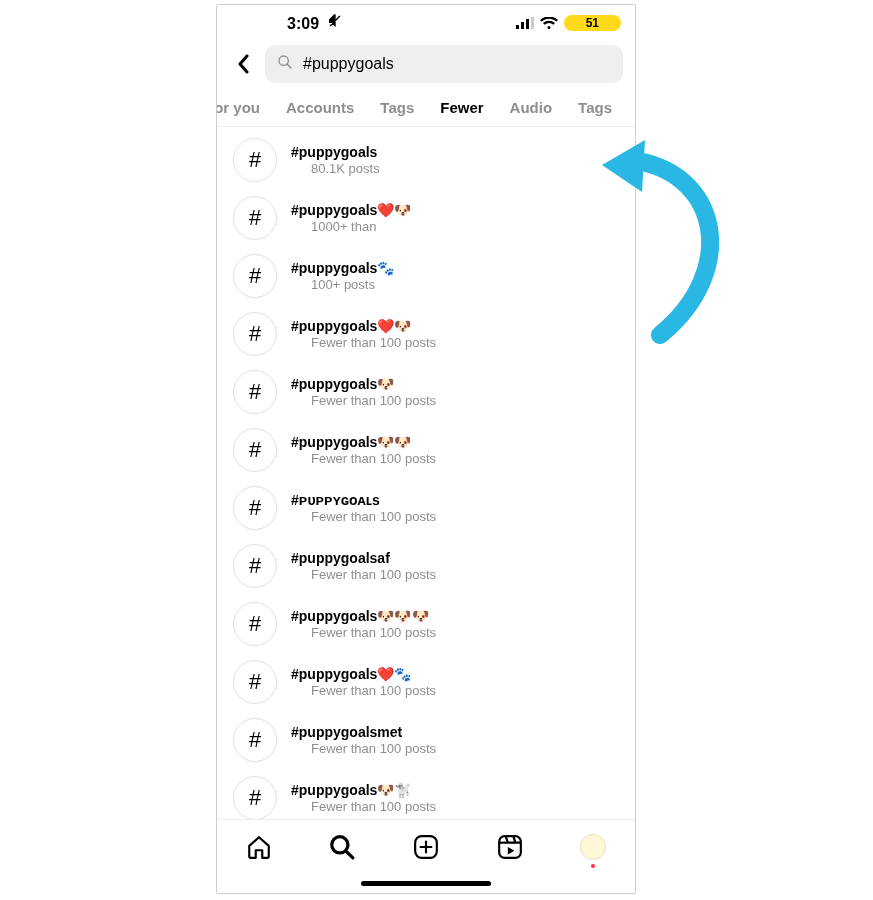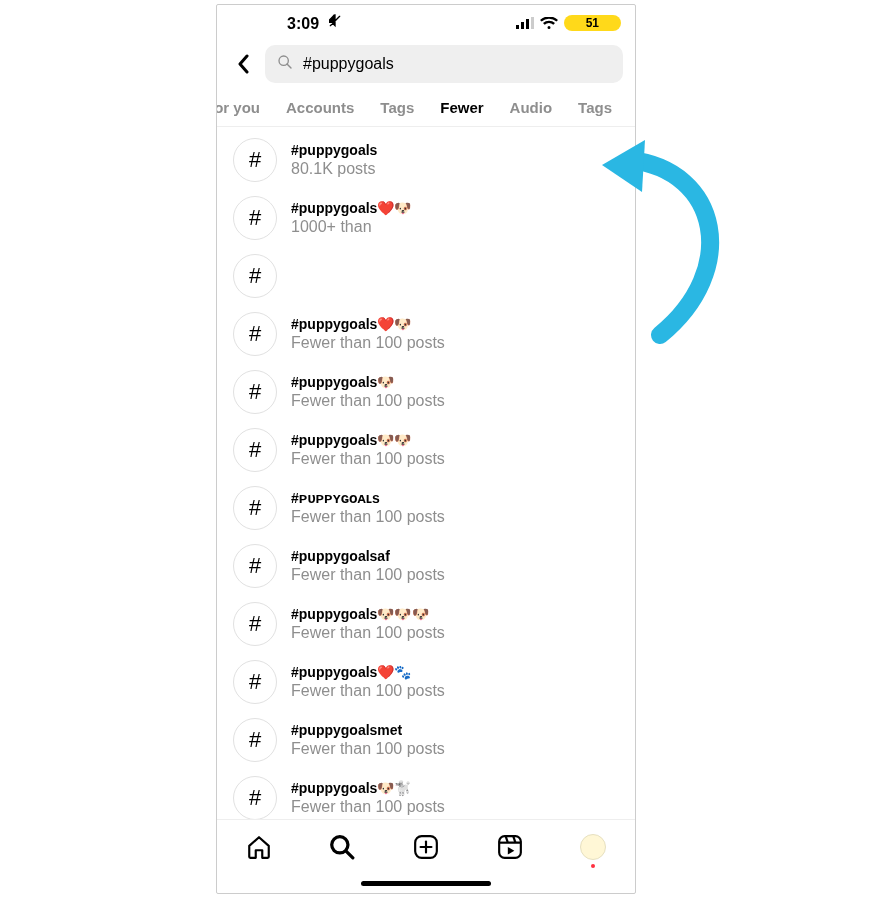--- a/index.html
+++ b/index.html
@@ -137,22 +137,23 @@
     color:#000;
     flex:0 0 auto;
   }
   .result-text { display:flex; flex-direction:column; line-height:1.2; }
   .result-title {
     font-size:14px;
     font-weight:700;
     color:#000;
   }
   .result-sub {
-    font-size:16px;
+    font-size:13px;
     color:#8e8e8e;
+    margin-left:20px;
   }
 
   
   .bottom-nav {
     height:54px;
     display:flex;
     align-items:center;
     justify-content:space-around;
     border-top:1px solid #eee;
   }
@@ -249,20 +250,24 @@
         </div>
         <div class="result">
           <div class="hash-circle">#</div>
           <div class="result-text">
             <span class="result-title">#puppygoals❤️🐶</span>
             <span class="result-sub">1000+ than</span>
           </div>
         </div>
         <div class="result">
           <div class="hash-circle">#</div>
+          <div class="result-text">
+            <span class="result-title">#puppygoals🐾</span>
+            <span class="result-sub">100+ posts</span>
+          </div>
         </div>
         <div class="result">
           <div class="hash-circle">#</div>
           <div class="result-text">
             <span class="result-title">#puppygoals❤️🐶</span>
             <span class="result-sub">Fewer than 100 posts</span>
           </div>
         </div>
         <div class="result">
           <div class="hash-circle">#</div>

